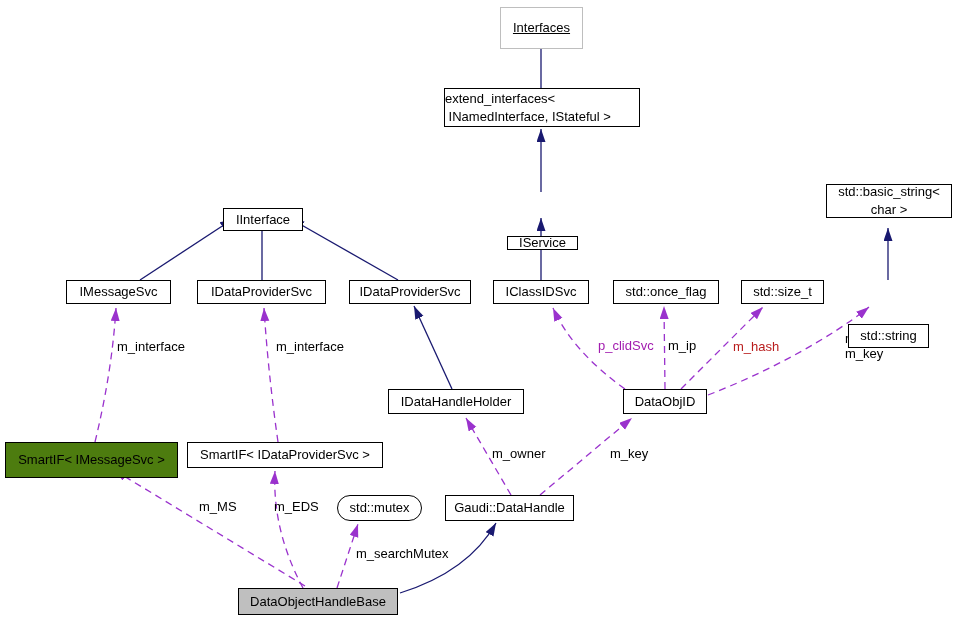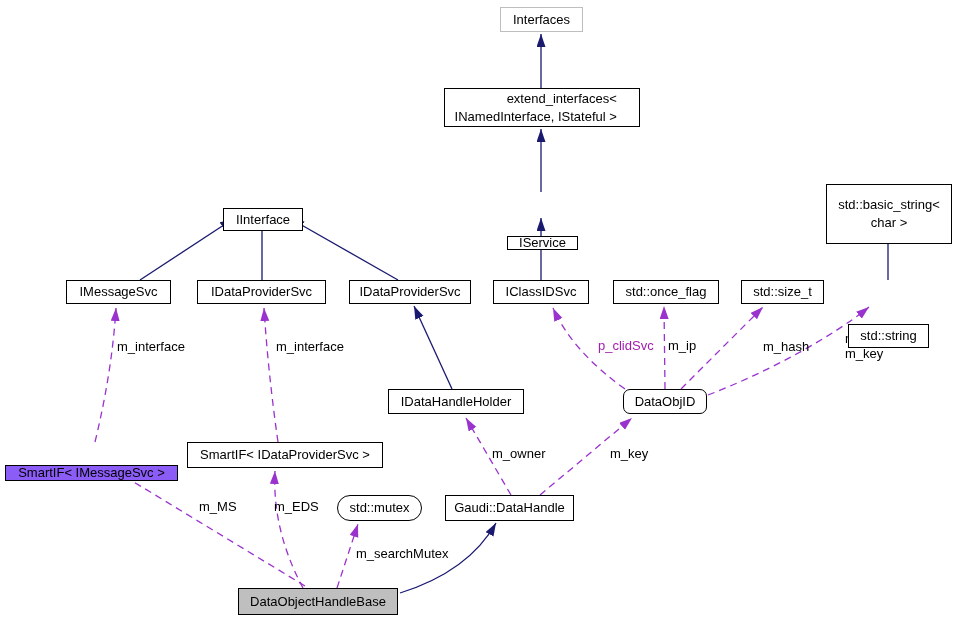--- a/index.html
+++ b/index.html
@@ -19,21 +19,21 @@
     display:flex;
     align-items:center;
     justify-content:center;
     font-size:13px;
     line-height:18px;
     color:#000000;
     white-space:pre;
     text-align:center;
     cursor:pointer;
   }
-  .node.align-left{justify-content:flex-start;text-align:right;padding-left:6px;}
+  .node.align-left{justify-content:flex-start;text-align:left;}
   .node.truncated{border-color:#bebebe;}
   .node.current{background:#bfbfbf;border-width:1.5px;cursor:default;}
   .edge-label{
     position:absolute;
     font-size:13px;
     line-height:15px;
     color:#000000;
     white-space:pre;
   }
   .edge-label.center{}
@@ -72,45 +72,45 @@
         <path d="M305,586 L114,470" fill="none" stroke="#9a32cd" stroke-width="1.3" stroke-dasharray="7,5" marker-end="url(#arrow-usage)"></path>
         <path d="M303,588 Q272,530 275,471" fill="none" stroke="#9a32cd" stroke-width="1.3" stroke-dasharray="7,5" marker-end="url(#arrow-usage)"></path>
         <path d="M337,588 L358,524" fill="none" stroke="#9a32cd" stroke-width="1.3" stroke-dasharray="7,5" marker-end="url(#arrow-usage)"></path>
       </g>
   </svg>
   <div id="labels">
       <div class="edge-label" style="left: 117px; top: 339px; color: rgb(0, 0, 0);">m_interface</div>
       <div class="edge-label" style="left: 276px; top: 339px; color: rgb(0, 0, 0);">m_interface</div>
       <div class="edge-label" style="left: 598px; top: 338px; color: #a21caf;">p_clidSvc</div>
       <div class="edge-label" style="left: 668px; top: 338px; color: rgb(0, 0, 0);">m_ip</div>
-      <div class="edge-label" style="left: 763px; top: 339px; color: #000000;">m_hash</div>
+      <div class="edge-label" style="left: 733px; top: 339px; color: #b91c1c;">m_hash</div>
       <div class="edge-label center" style="left: 845px; top: 331px; width: 92px; color: rgb(0, 0, 0);">m_className
 m_key</div>
       <div class="edge-label" style="left: 492px; top: 446px; color: rgb(0, 0, 0);">m_owner</div>
       <div class="edge-label" style="left: 610px; top: 446px; color: rgb(0, 0, 0);">m_key</div>
       <div class="edge-label" style="left: 199px; top: 499px; color: rgb(0, 0, 0);">m_MS</div>
       <div class="edge-label" style="left: 274px; top: 499px; color: rgb(0, 0, 0);">m_EDS</div>
       <div class="edge-label" style="left: 356px; top: 546px; color: rgb(0, 0, 0);">m_searchMutex</div>
     </div>
   <div id="nodes">
-      <div class="node truncated" style="left: 500px; top: 7px; width: 83px; height: 25px; background: rgb(255, 255, 255); border-color: rgb(190, 190, 190);">Interfaces</div>
+      <div class="node truncated" style="left: 500px; top: 7px; width: 83px; height: 42px; background: rgb(255, 255, 255); border-color: rgb(190, 190, 190); text-decoration: underline;">Interfaces</div>
       <div class="node align-left" style="left: 444px; top: 88px; width: 196px; height: 39px; background: rgb(255, 255, 255); border-color: rgb(0, 0, 0);">extend_interfaces&lt;
  INamedInterface, IStateful &gt;</div>
       <div class="node" style="left: 507px; top: 192px; width: 71px; height: 14px; background: rgb(255, 255, 255); border-color: rgb(0, 0, 0); margin-top: 44px;">IService</div>
       <div class="node" style="left: 223px; top: 208px; width: 80px; height: 23px; background: rgb(255, 255, 255); border-color: rgb(0, 0, 0);">IInterface</div>
       <div class="node" style="left: 66px; top: 280px; width: 105px; height: 24px; background: rgb(255, 255, 255); border-color: rgb(0, 0, 0);">IMessageSvc</div>
       <div class="node" style="left: 197px; top: 280px; width: 129px; height: 24px; background: rgb(255, 255, 255); border-color: rgb(0, 0, 0);">IDataProviderSvc</div>
       <div class="node" style="left: 349px; top: 280px; width: 122px; height: 24px; background: rgb(255, 255, 255); border-color: rgb(0, 0, 0);">IDataProviderSvc</div>
       <div class="node" style="left: 493px; top: 280px; width: 96px; height: 24px; background: rgb(255, 255, 255); border-color: rgb(0, 0, 0);">IClassIDSvc</div>
       <div class="node" style="left: 613px; top: 280px; width: 106px; height: 24px; background: rgb(255, 255, 255); border-color: rgb(0, 0, 0);">std::once_flag</div>
       <div class="node" style="left: 741px; top: 280px; width: 83px; height: 24px; background: rgb(255, 255, 255); border-color: rgb(0, 0, 0);">std::size_t</div>
       <div class="node" style="left: 848px; top: 280px; width: 81px; height: 24px; background: rgb(255, 255, 255); border-color: rgb(0, 0, 0); margin-top: 44px;">std::string</div>
-      <div class="node" style="left: 826px; top: 184px; width: 126px; height: 60px; background: rgb(255, 255, 255); border-color: rgb(0, 0, 0);">std::basic_string&lt;
+      <div class="node" style="left: 826px; top: 184px; width: 126px; height: 34px; background: rgb(255, 255, 255); border-color: rgb(0, 0, 0);">std::basic_string&lt;
 char &gt;</div>
       <div class="node" style="left: 388px; top: 389px; width: 136px; height: 25px; background: rgb(255, 255, 255); border-color: rgb(0, 0, 0);">IDataHandleHolder</div>
-      <div class="node" style="left: 623px; top: 389px; width: 84px; height: 25px; background: rgb(255, 255, 255); border-color: rgb(0, 0, 0); border-radius: 7px;">DataObjID</div>
-      <div class="node" style="left: 5px; top: 465px; width: 173px; height: 16px; background: #8b5cf6; border-color: rgb(0, 0, 0);">SmartIF&lt; IMessageSvc &gt;</div>
+      <div class="node" style="left: 623px; top: 389px; width: 84px; height: 25px; background: rgb(255, 255, 255); border-color: rgb(0, 0, 0);">DataObjID</div>
+      <div class="node" style="left: 5px; top: 442px; width: 173px; height: 36px; background: #4d7c0f; border-color: rgb(0, 0, 0);">SmartIF&lt; IMessageSvc &gt;</div>
       <div class="node" style="left: 187px; top: 442px; width: 196px; height: 26px; background: rgb(255, 255, 255); border-color: rgb(0, 0, 0);">SmartIF&lt; IDataProviderSvc &gt;</div>
       <div class="node" style="left: 337px; top: 495px; width: 85px; height: 26px; background: rgb(255, 255, 255); border-color: rgb(0, 0, 0); border-radius: 13px;">std::mutex</div>
       <div class="node" style="left: 445px; top: 495px; width: 129px; height: 26px; background: rgb(255, 255, 255); border-color: rgb(0, 0, 0);">Gaudi::DataHandle</div>
       <div class="node current" style="left: 238px; top: 588px; width: 160px; height: 27px; background: rgb(191, 191, 191); border-color: rgb(0, 0, 0);">DataObjectHandleBase</div>
     </div>
 </div>
 
 </body></html>

